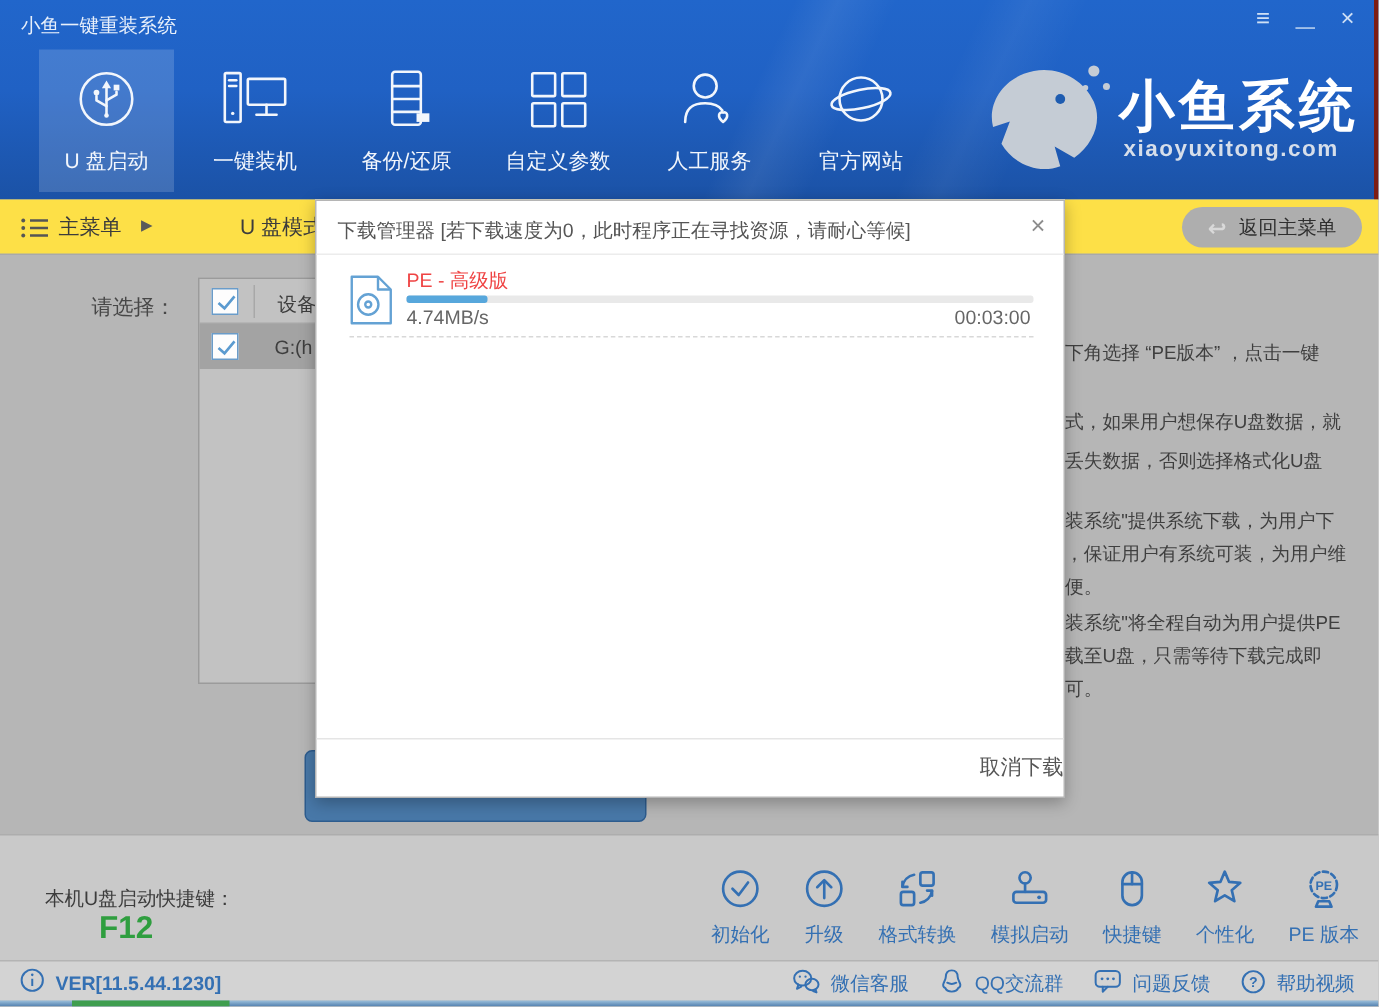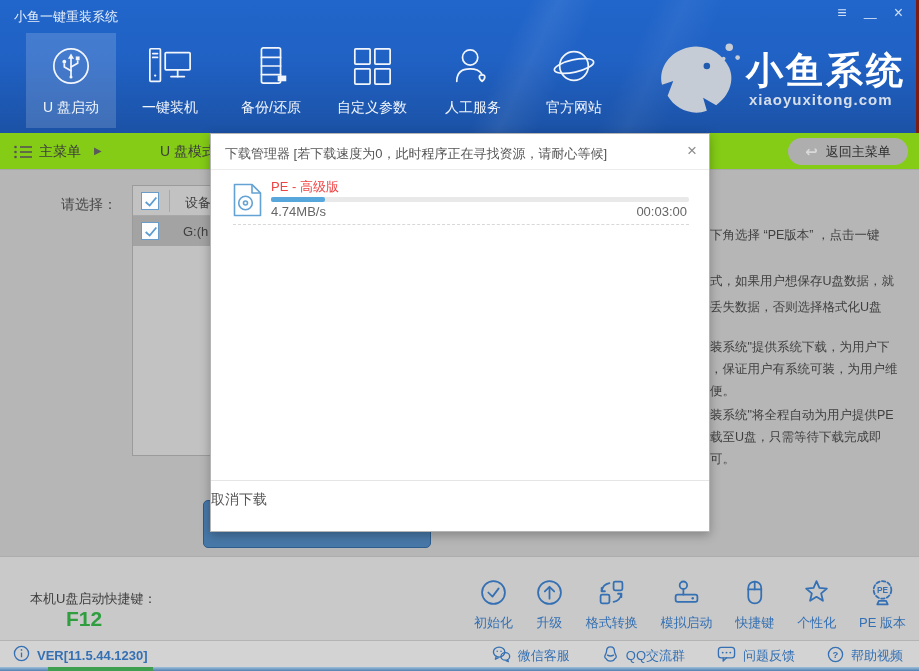--- a/index.html
+++ b/index.html
@@ -19,21 +19,21 @@
   .win-btn.min { font-size:13px; margin-top:5px; }
   .nav-item { position:absolute; top:33px; width:90px; height:95px; display:flex; flex-direction:column;
     align-items:center; justify-content:center; gap:9px; color:#f2f6fc; font-size:14px; cursor:pointer; z-index:2; }
   .nav-item.active { background:rgba(255,255,255,0.16); }
   .nav-item svg { stroke:#f2f6fc; fill:none; stroke-width:1.8; stroke-linecap:round; stroke-linejoin:round; }
   .logo { position:absolute; left:650px; top:36px; display:flex; align-items:flex-start; z-index:2; }
   .logo-name { position:absolute; left:746px; top:46px; font-size:37px; font-weight:bold; color:#ffffff; letter-spacing:3px; white-space:nowrap; }
   .logo-domain { position:absolute; left:749px; top:91px; font-size:15px; font-weight:bold; color:#d6deea; letter-spacing:1px; }
 
   
-  .breadcrumb { position:absolute; left:0; top:133px; width:919px; height:37px; background:#84cc16; border-bottom:1px solid #a9a9a9; }
+  .breadcrumb { position:absolute; left:0; top:133px; width:919px; height:37px; background:#fde047; border-bottom:1px solid #a9a9a9; }
   .crumb-ic { position:absolute; left:13px; top:11px; }
   .crumb-root { position:absolute; left:39px; top:10px; font-size:14px; color:#3c3c3c; cursor:pointer; }
   .crumb-arrow { position:absolute; left:94px; top:12px; font-size:10px; color:#5a5a5a; }
   .crumb-cur { position:absolute; left:112px; top:10px; font-size:14px; color:#3c3c3c;margin-left:48px; }
   .back-btn { position:absolute; right:11px; top:5px; width:120px; height:27px; border-radius:14px; background:#aeaeae;
     display:flex; align-items:center; justify-content:center; gap:8px; font-size:13px; color:#2e2e2e; cursor:pointer; }
   .back-arrow { color:#d9d9d9; font-size:15px; font-weight:bold; }
 
   
   .select-label { position:absolute; left:61px; top:196px; font-size:14px; color:#474747; }
@@ -59,35 +59,35 @@
   .dlg-head { position:relative; height:36px; border-bottom:1px solid #ececec; }
   .dlg-title { position:absolute; left:14px; top:11px; font-size:13px; color:#555; white-space:nowrap; }
   .dlg-close { position:absolute; right:12px; top:7px; font-size:17px; color:#8d8d8d; cursor:pointer; }
   .file-icon { position:absolute; left:22px; top:49px; }
   .file-name { position:absolute; left:60px; top:44px; font-size:13px; color:#ef4444; }
   .pbar { position:absolute; left:60px; top:63px; width:418px; height:5px; background:#e9e9e9; border-radius:2px; }
   .pfill { height:5px; background:#57a7dc; border-radius:2px; width:13%; }
   .file-speed { position:absolute; left:60px; top:70px; font-size:13px; color:#666; }
   .file-time { position:absolute; right:22px; top:70px; font-size:13px; color:#666; }
   .dash-sep { position:absolute; left:22px; top:90px; width:456px; border-bottom:1px dashed #d8d8d8; }
-  .dlg-foot { position:absolute; left:0; bottom:12px; width:100%; height:39px; border-top:1px solid #e5e5e5;
-    display:flex; align-items:center; justify-content:flex-start; font-size:14px; color:#555; cursor:pointer; }
+  .dlg-foot { position:absolute; left:0; bottom:0; width:100%; height:39px; border-top:1px solid #e5e5e5;
+    display:flex; align-items:center; justify-content:flex-end; font-size:14px; color:#555; cursor:pointer; }
 
   
   .foot-band { position:absolute; left:0; top:556px; width:919px; height:84px; background:#c9c9c9; border-top:1px solid #adadad; }
   .hotkey-label { position:absolute; left:30px; top:33px; font-size:13px; color:#3d3d3d; }
   .hotkey-val { position:absolute; left:66px; top:50px; font-size:21px; font-weight:bold; color:#2f9e3f; }
   .tools { position:absolute; left:474px; top:22px; width:432px; display:flex; justify-content:space-between; }
   .tool { display:flex; flex-direction:column; align-items:center; gap:5px; color:#3470b3; font-size:13px; cursor:pointer; }
   .tool svg { stroke:#3470b3; fill:none; stroke-width:1.7; stroke-linecap:round; stroke-linejoin:round; }
 
   
   .statusbar { position:absolute; left:0; top:640px; width:919px; height:27px; background:#d3d3d3; border-top:1px solid #b4b4b4; }
   .version { position:absolute; left:13px; top:4px; display:flex; align-items:center; gap:7px; font-size:13px; color:#3470b3;font-weight:bold; }
-  .links { position:absolute; right:16px; top:4px; display:flex; gap:32px; }
+  .links { position:absolute; right:16px; top:4px; display:flex; gap:20px; }
   .slink { display:flex; align-items:center; gap:7px; font-size:13px; color:#3470b3; cursor:pointer; }
   .slink svg { stroke:#3470b3; fill:none; stroke-width:1.4; stroke-linecap:round; stroke-linejoin:round; }
   .bottom-strip { position:absolute; left:0; top:667px; width:919px; height:4px; background:linear-gradient(180deg,#9cc0dc,#517fae); }
   .green-seg { position:absolute; left:48px; top:0; width:105px; height:4px; background:#3f9e4f; }
 </style>
 </head>
 <body>
 
 <div id="app">
 

